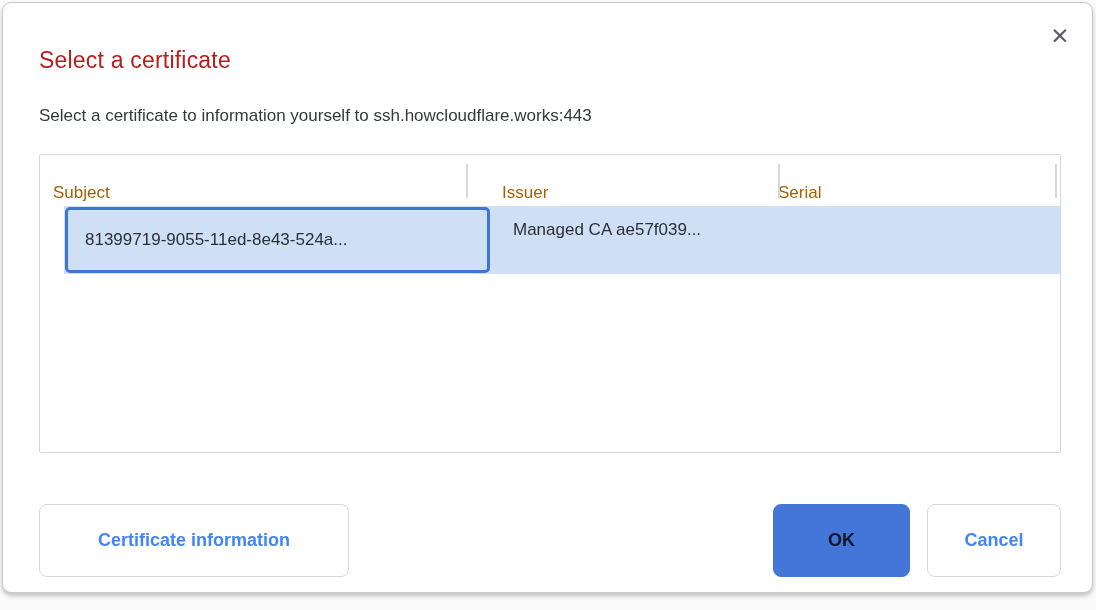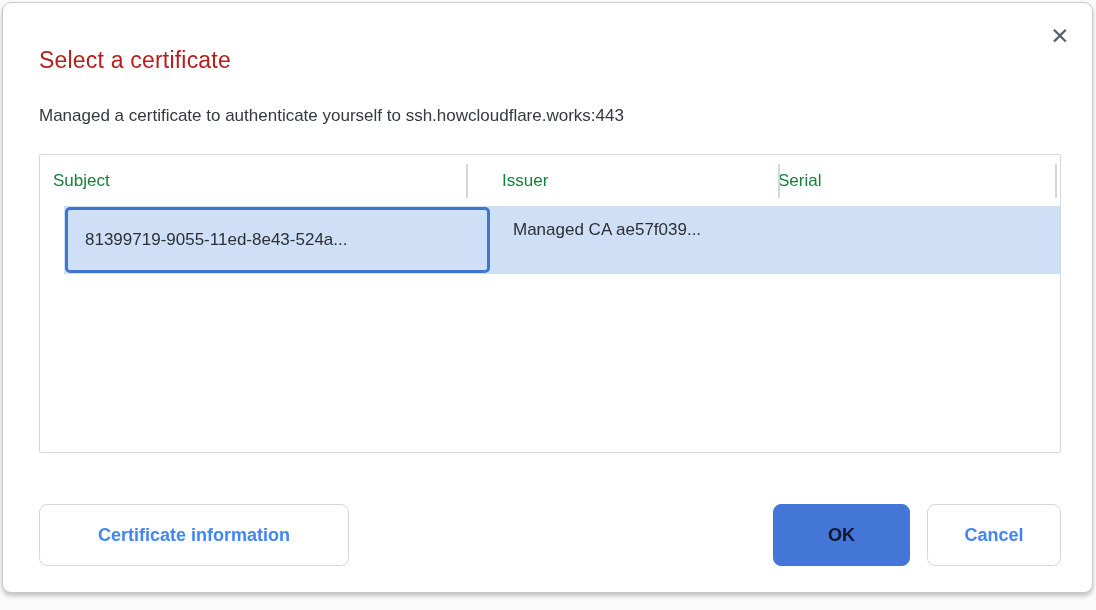--- a/index.html
+++ b/index.html
@@ -59,25 +59,25 @@
     border: 1px solid #d7d7db;
     border-radius: 2px;
   }
   .thead {
     position: absolute;
     left: 0; top: 0; right: 0;
     height: 51px;
   }
   .th {
     position: absolute;
-    top: 0; height: 51px;
+    top: 12px; height: 51px;
     display: flex;
     align-items: center;
     font-size: 17px;
-    color: #15803d;
+    color: #a16207;
     white-space: nowrap;
     overflow: hidden;
   }
   .th-subject { left: 0;    width: 426px; padding-left: 13px; }
   .th-issuer  { left: 426px; width: 312px; padding-left: 36px; }
   .th-serial  { left: 738px; width: 277px; }
   .header-divider {
     position: absolute;
     top: 9px; height: 34px;
     width: 2px;
@@ -108,21 +108,21 @@
     width: 425px; height: 66px;
     padding-left: 17px;
     border: 3px solid var(--focus-ring, #3e74d2);
     border-radius: 5px;
   }
   .cell-issuer { left: 426px; width: 312px; padding-left: 23px; }
   .cell-serial { left: 738px; width: 277px; padding-left: 14px; }
   .btn {
     position: absolute;
     top: 501px;
-    height: 62px;
+    height: 73px;
     border-radius: 8px;
     font-family: "Liberation Sans", "DejaVu Sans", sans-serif;
     font-size: 18px;
     font-weight: 700;
     cursor: pointer;
     text-align: center;
   }
   .btn-outline {
     background: #ffffff;
     border: 1px solid #d8d8dc;
@@ -140,21 +140,21 @@
 </head>
 <body>
 
 <div class="page">
   <div class="dialog">
 
     <button class="close-btn">✕</button>
 
     <h1 class="title">Select a certificate</h1>
 
-    <p class="subtitle">Managed a certificate to authenticate yourself to ssh.howcloudflare.works:443</p>
+    <p class="subtitle">Select a certificate to information yourself to ssh.howcloudflare.works:443</p>
 
     <div class="cert-table">
       <div class="thead">
         <div class="th th-subject">Subject</div>
         <div class="th th-issuer">Issuer</div>
         <div class="th th-serial">Serial</div>
         <div class="header-divider divider-1"></div>
         <div class="header-divider divider-2"></div>
         <div class="header-divider divider-3"></div>
       </div>

